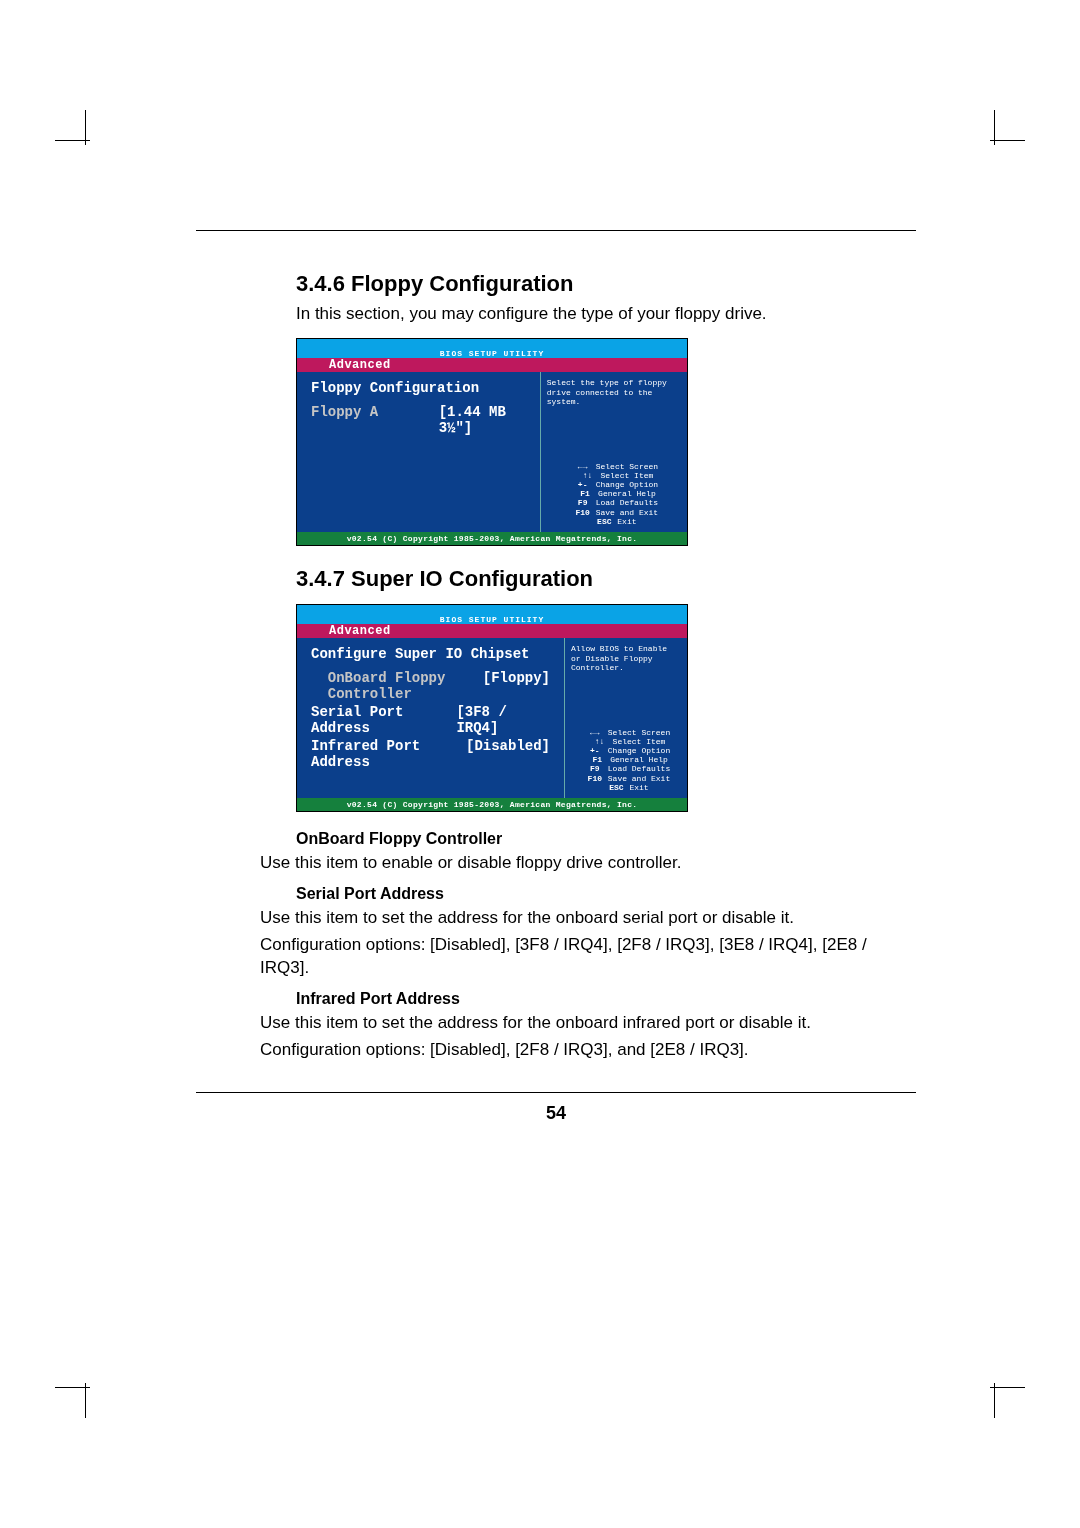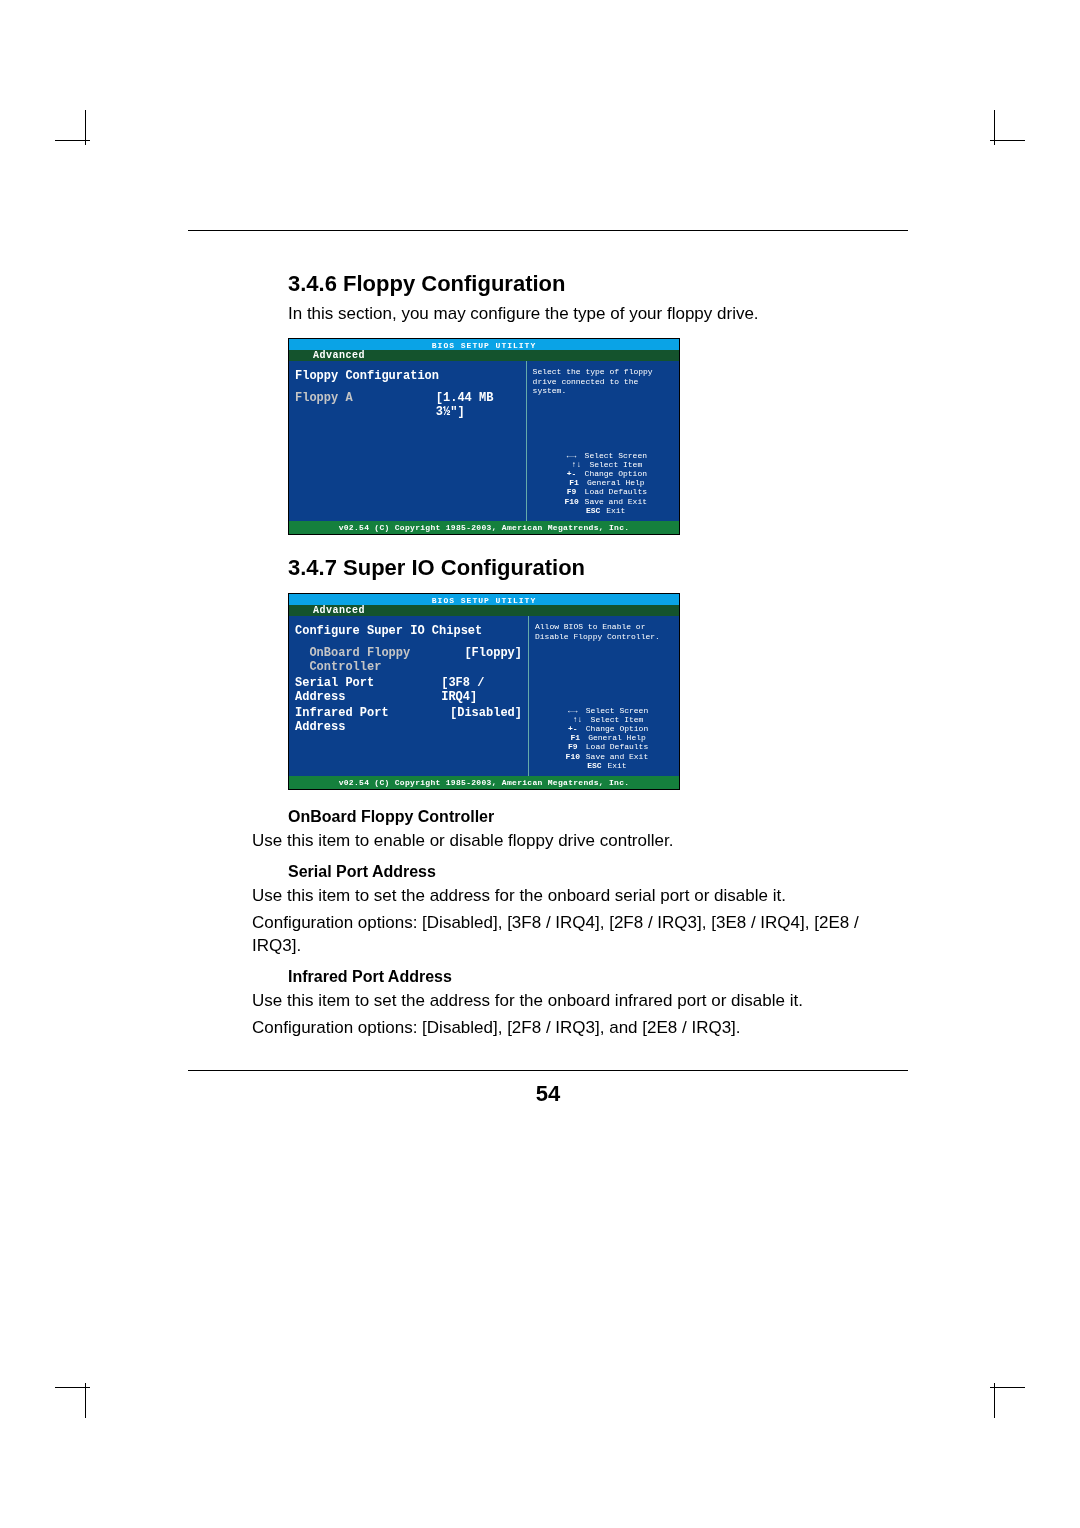--- a/index.html
+++ b/index.html
@@ -11,37 +11,37 @@
   font-family: Arial, Helvetica, sans-serif;
   color: #000;
   position: relative;
 }
 .crop-mark {
   position: absolute;
   background: #000;
 }
 .content {
   position: absolute;
-  left: 188px;
+  left: 196px;
   top: 230px;
   width: 720px;
 }
 hr.top-rule {
   border: none;
   border-top: 1px solid #000;
   margin: 0 0 40px 0;
 }
 hr.bottom-rule {
   border: none;
   border-top: 1px solid #000;
   margin: 30px 0 10px 0;
 }
 .page-num {
   text-align: center;
-  font-size: 22px;
+  font-size: 18px;
   font-weight: bold;
 }
 h2.sect {
   font-size: 22px;
   font-weight: bold;
   margin: 20px 0 6px 100px;
 }
 p.body {
   font-size: 17px;
   margin: 4px 0 4px 100px;
@@ -64,40 +64,40 @@
   background: #0b3f8b;
   font-family: "Courier New", monospace;
 }
 .bios-header {
   background: #0aa3e6;
   color: #fff;
   text-align: center;
   font-weight: bold;
   font-size: 8px;
   letter-spacing: 1px;
-  padding: 2px 0 0 0;
+  padding: 10px 0 0 0;
 }
 .bios-tab {
-  background: #14532d;
-  color: #fff;
-  font-size: 10px;
-  font-weight: bold;
-  padding: 0 0 0 24px;
+  background: #be185d;
+  color: #fff;
+  font-size: 12px;
+  font-weight: bold;
+  padding: 0 0 0 32px;
   letter-spacing: 0.5px;
 }
 .bios-body {
   display: flex;
   height: 160px;
 }
 .bios-left {
   flex: 1.6;
   background: #0b3f8b;
   color: #fff;
-  font-size: 12px;
-  padding: 8px 6px;
+  font-size: 14px;
+  padding: 8px 14px;
   font-weight: bold;
 }
 .bios-right {
   flex: 1;
   background: #0b3f8b;
   border-left: 1px solid #6aa;
   color: #fff;
   font-size: 8px;
   padding: 6px 6px;
   display: flex;

